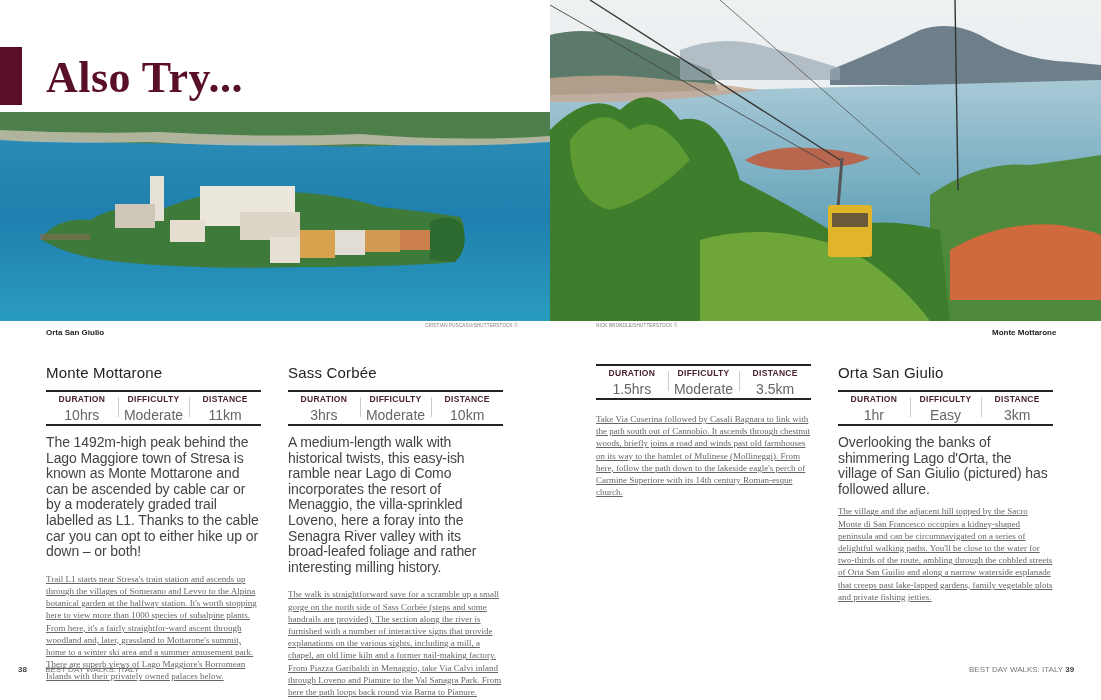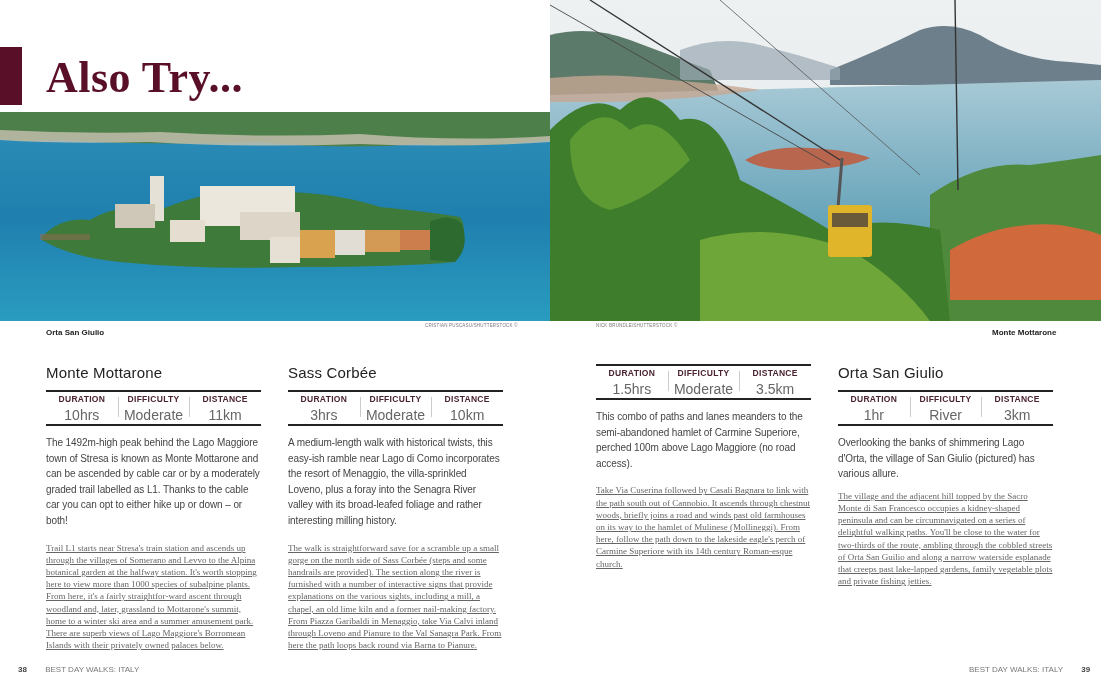--- a/index.html
+++ b/index.html
@@ -23,21 +23,21 @@
 
   
   .walk { position: absolute; top: 364px; width: 215px; }
   .walk h2 { font-size: 15px; font-weight: normal; color: #222; margin-bottom: 8px; letter-spacing: 0.2px; height: 18px; }
   .stats { border-top: 2px solid #222; border-bottom: 2px solid #222; display: flex; height: 36px; align-items: center; }
   .stat { flex: 1; text-align: center; position: relative; }
   .stat + .stat::before { content: ""; position: absolute; left: 0; top: 3px; height: 20px; border-left: 1px solid #ccc; }
   .stat-label { font-size: 8.5px; font-weight: bold; color: #4a2230; letter-spacing: 0.3px; display: block; }
   .stat-value { font-size: 14px; color: #666; display: block; margin-top: 3px; }
 
-  .intro { font-size: 10px; line-height: 15.6px; color: #444; margin-top: 9px; letter-spacing: -0.1px; }
+  .intro { font-size: 14px; line-height: 15.6px; color: #444; margin-top: 9px; letter-spacing: -0.1px; }
   .body { font-family: "Liberation Serif", serif; font-size: 9px; line-height: 12.2px; color: #666; margin-top: 13px; text-decoration: underline; }
 
   .folio { position: absolute; top: 665px; font-size: 8px; color: #777; }
   .folio .num { font-weight: bold; color: #444; }
 </style>
 </head>
 <body>
 
 <div class="spread">
 
@@ -151,65 +151,64 @@
       </div>
       <div class="stat">
         <span class="stat-label">DIFFICULTY</span>
         <span class="stat-value">Moderate</span>
       </div>
       <div class="stat">
         <span class="stat-label">DISTANCE</span>
         <span class="stat-value">10km</span>
       </div>
     </div>
-    <p class="intro">A medium-length walk with historical twists, this easy-ish ramble near Lago di Como incorporates the resort of Menaggio, the villa-sprinkled Loveno, plus a foray into the Senagra River valley with its broad-leafed  foliage and rather interesting milling history.</p>
+    <p class="intro">A medium-length walk with historical twists, this easy-ish ramble near Lago di Como incorporates the resort of Menaggio, the villa-sprinkled Loveno, here a foray into the Senagra River valley with its broad-leafed  foliage and rather interesting milling history.</p>
     <p class="body">The walk is straightforward save for a scramble up a small gorge on the north side of Sass Corbée (steps and some handrails are provided). The section along the river is furnished with a number of interactive signs that provide explanations on the various sights, including a mill, a chapel, an old lime kiln and a former nail-making factory. From Piazza Garibaldi in Menaggio, take Via Calvi inland through Loveno and Pianure to the Val Sanagra Park. From here the path loops back round via Barna to Pianure.</p>
   </section>
 
   <section class="walk" style="left:596px;">
     <div class="stats">
       <div class="stat">
         <span class="stat-label">DURATION</span>
         <span class="stat-value">1.5hrs</span>
       </div>
       <div class="stat">
         <span class="stat-label">DIFFICULTY</span>
         <span class="stat-value">Moderate</span>
       </div>
       <div class="stat">
         <span class="stat-label">DISTANCE</span>
         <span class="stat-value">3.5km</span>
       </div>
     </div>
-    <p class="intro">This combo of paths and lanes meanders to the semi-abandoned hamlet of Carmine Superiore, perched 100m above Lago Maggiore (no road access).</p>
     <p class="body" style="">Take Via Cuserina followed by Casali Bagnara to link with the path south out of Cannobio. It ascends through chestnut woods, briefly joins a road and winds past old farmhouses on its way to the hamlet of Mulinese (Mollineggi). From here, follow the path down to the lakeside eagle's perch of Carmine Superiore with its 14th century Roman-esque church.</p>
   </section>
 
   <section class="walk" style="left:838px;">
     <h2>Orta San Giulio</h2>
     <div class="stats">
       <div class="stat">
         <span class="stat-label">DURATION</span>
         <span class="stat-value">1hr</span>
       </div>
       <div class="stat">
         <span class="stat-label">DIFFICULTY</span>
-        <span class="stat-value">River</span>
+        <span class="stat-value">Easy</span>
       </div>
       <div class="stat">
         <span class="stat-label">DISTANCE</span>
         <span class="stat-value">3km</span>
       </div>
     </div>
-    <p class="intro">Overlooking the banks of shimmering Lago d'Orta, the village of San Giulio (pictured) has various allure.</p>
+    <p class="intro">Overlooking the banks of shimmering Lago d'Orta, the village of San Giulio (pictured) has followed allure.</p>
     <p class="body" style="margin-top:8px;">The village and the adjacent hill topped by the Sacro Monte di San Francesco occupies a kidney-shaped peninsula and can be circumnavigated on a series of delightful walking paths. You'll be close to the water for two-thirds of the route, ambling through the cobbled streets of Orta San Guilio and along a narrow waterside esplanade that creeps past lake-lapped gardens, family vegetable plots and private fishing jetties.</p>
   </section>
 
   <div class="folio" style="left:18px;">
     <span class="num">38</span>
     <span style="margin-left:16px;">BEST DAY WALKS: ITALY</span>
   </div>
   <div class="folio" style="left:969px;">
     <span>BEST DAY WALKS: ITALY</span>
-    <span class="num" style="margin-left:16px;">39</span>
+    <span class="num" style="">39</span>
   </div>
 
 </div>
 
 </body></html>

